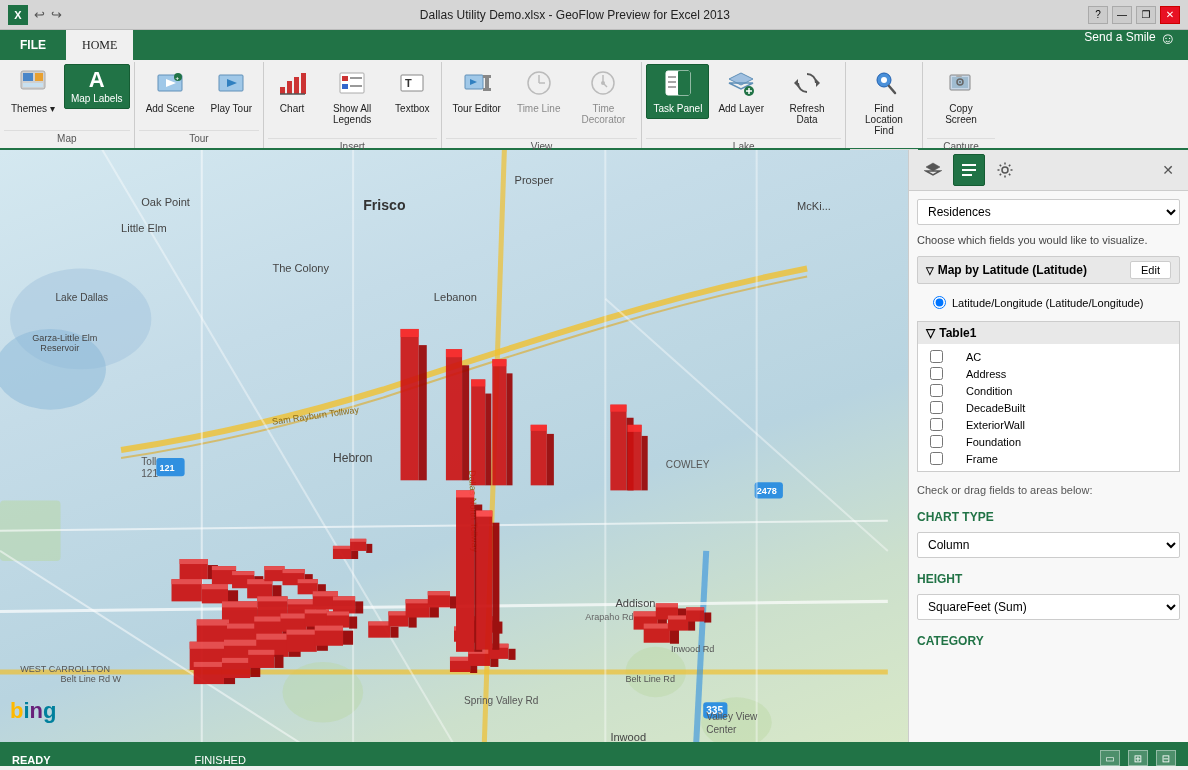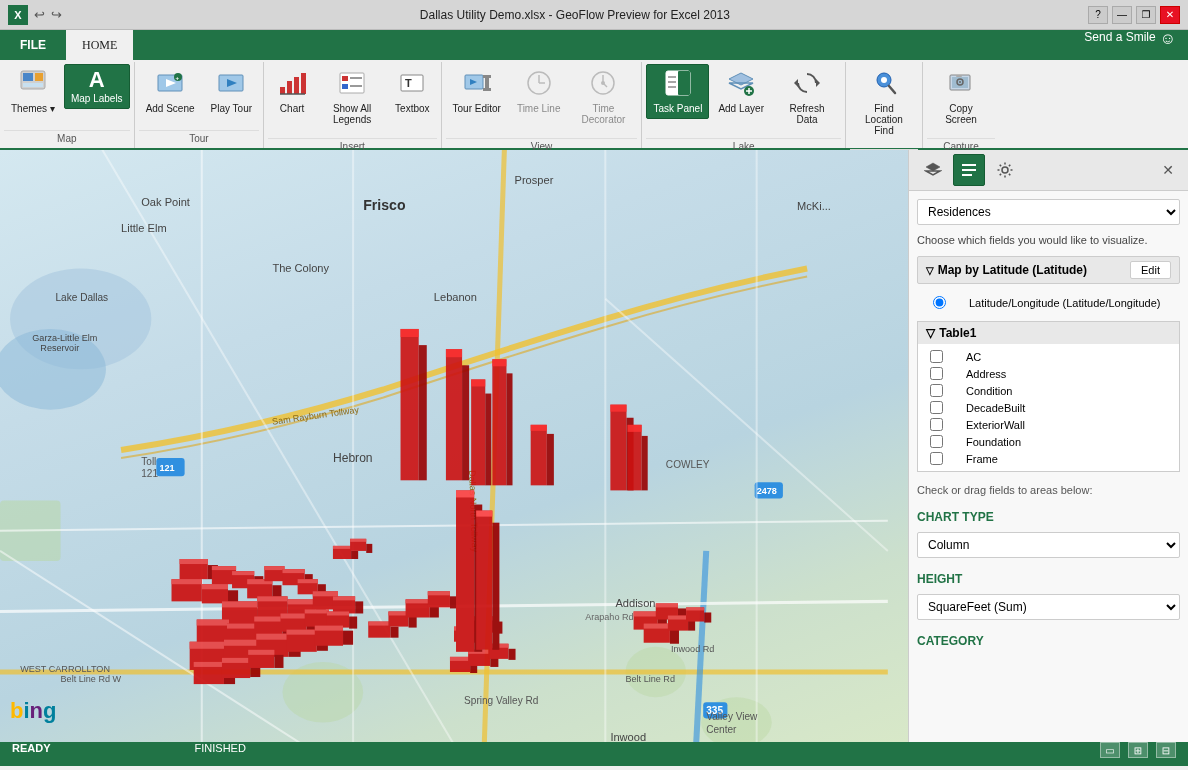--- a/index.html
+++ b/index.html
@@ -197,21 +197,21 @@
       padding: 2px 10px;
       border: 1px solid #ccc;
       background: white;
       cursor: pointer;
       font-size: 11px;
       border-radius: 2px;
     }
     .radio-row {
       display: flex;
       align-items: flex-end;
-      gap: 23px;
+      gap: 6px;
       padding: 4px 16px;
       font-size: 11px;
     }
     .table-section {
       border: 1px solid #ccc;
       background: white;
     }
     .table-section-header {
       background: #e8e8e8;
       padding: 4px 8px;
@@ -253,21 +253,21 @@
       background: white;
       font-size: 12px;
       border-radius: 2px;
     }
 
     
     #status-bar {
       height: 24px;
       background: #217346;
       display: flex;
-      align-items: flex-start;
+      align-items: flex-end;
       padding: 0 12px;
       color: white;
       font-size: 11px;
       gap: 24px;
     }
     #status-bar .spacer { flex: 1; }
     #status-bar .status-icons { display: flex; gap: 8px; align-items: center; }
     .status-icon-btn { 
       width: 20px; height: 16px; 
       background: rgba(255,255,255,0.2);

